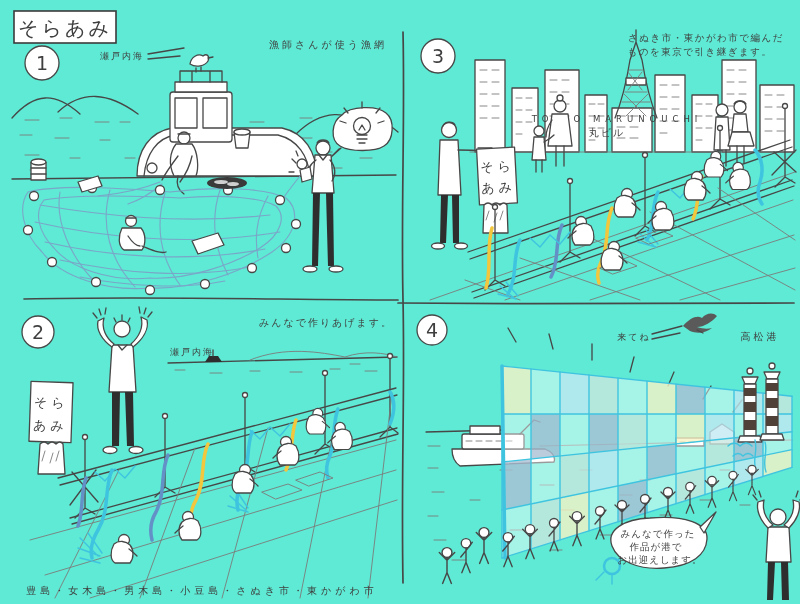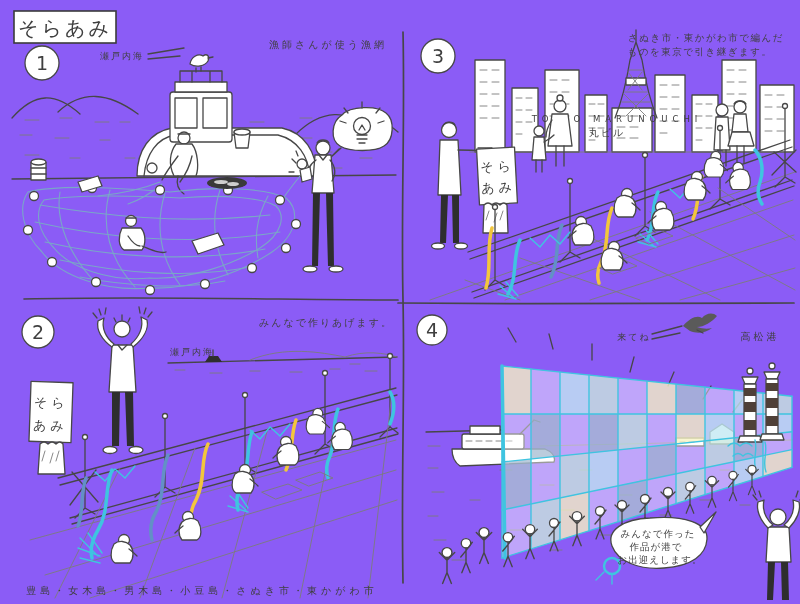--- a/index.html
+++ b/index.html
@@ -1,16 +1,16 @@
 <!DOCTYPE html>
 <html><head>
 <meta charset="utf-8">
 <style>
   html,body{margin:0;padding:0;background:#ffffff;}
-  .stage{position:relative;width:800px;height:604px;background:#8b5cf6;overflow:hidden;
+  .stage{position:relative;width:800px;height:604px;background:#5eead4;overflow:hidden;
          font-family:"DejaVu Sans",sans-serif;text-align:right;}
   svg{position:absolute;left:0;top:0;}
   .ln{fill:none;stroke:#474747;stroke-width:1.3;stroke-linecap:round;stroke-linejoin:round}
   .lnth{fill:none;stroke:#474747;stroke-width:1.7;stroke-linecap:round}
   .lnt{fill:none;stroke:#7c7c7c;stroke-width:.9;stroke-linecap:round}
   .fw{fill:#ffffff;stroke:#474747;stroke-width:1.3;stroke-linejoin:round}
   .blk{fill:#2e2e2e;stroke:none}
   .netb{fill:none;stroke:#7aa6c8;stroke-width:1.1;stroke-linecap:round}
   .cy{fill:none;stroke:#3fc4e0;stroke-width:3.5;stroke-linecap:round}
   .cyt{fill:none;stroke:#3fc4e0;stroke-width:1.4;stroke-linecap:round}

